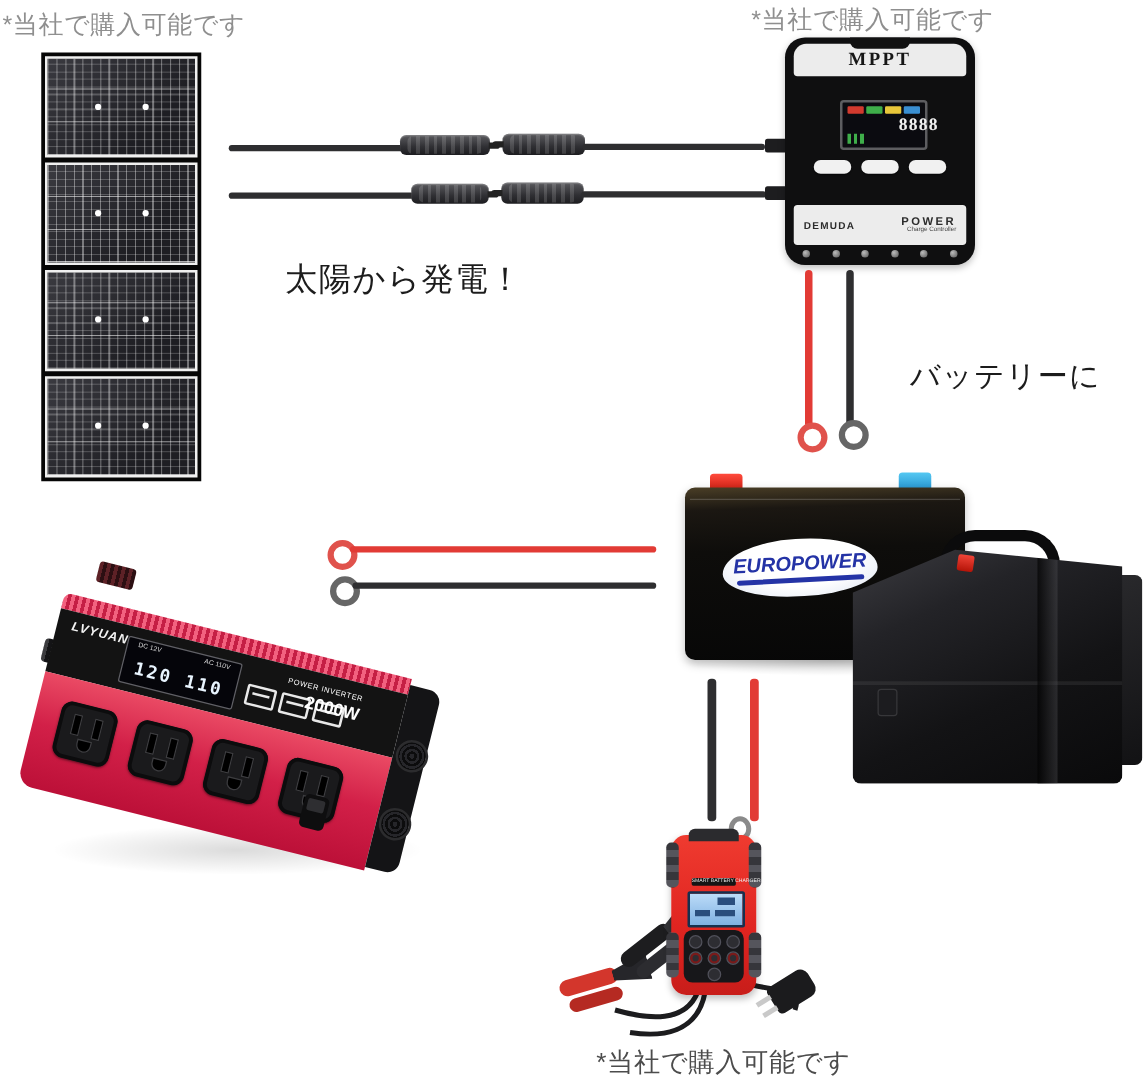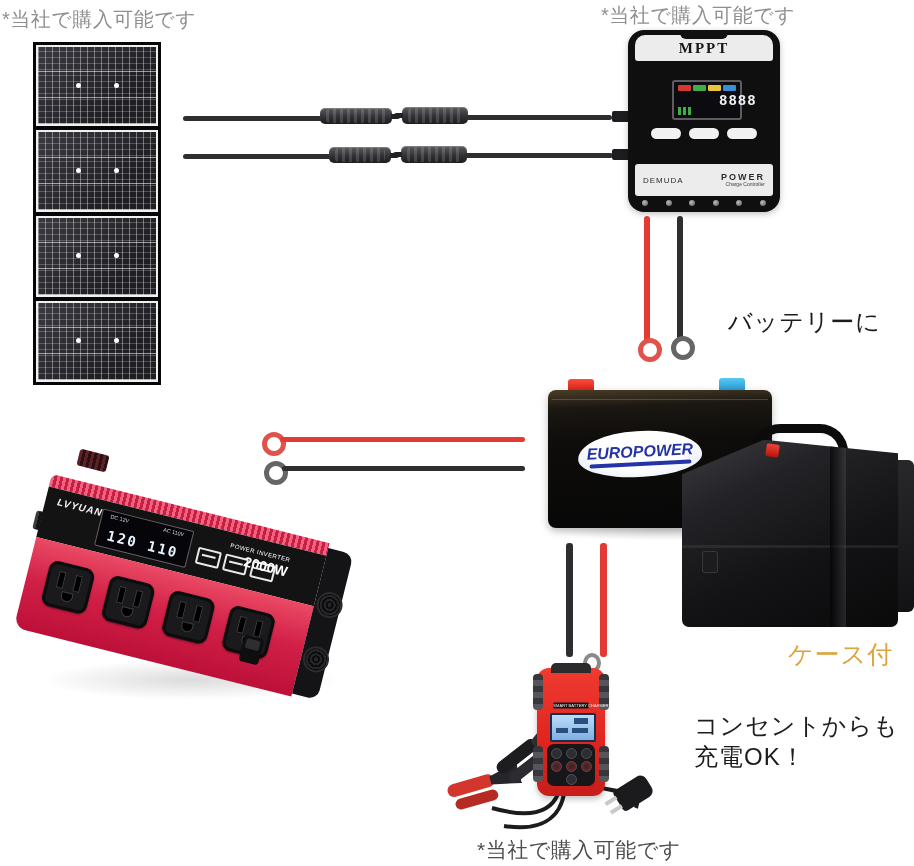--- a/index.html
+++ b/index.html
@@ -45,27 +45,27 @@
   .ctl{left:628px;top:30px;width:152px;height:182px;border-radius:16px;background:#0f0f10;
        box-shadow:0 2px 6px rgba(0,0,0,.25);}
   .ctl .band-top{position:absolute;left:7px;right:7px;top:5px;height:26px;background:#ececec;border-radius:10px 10px 3px 3px;}
   .ctl .hump{position:absolute;left:34%;top:0;width:32%;height:9px;background:#111;border-radius:0 0 6px 6px;}
   .ctl .mppt{position:absolute;top:10px;left:0;right:0;text-align:center;
              font-family:"Liberation Serif",serif;font-weight:bold;font-size:15px;color:#161616;letter-spacing:2px;}
   .ctl .screen{position:absolute;left:44px;top:50px;width:66px;height:36px;background:#0b0b10;border:2px solid #5d5d60;border-radius:3px;}
   .ctl .icons{position:absolute;left:4px;top:3px;right:4px;height:6px;display:flex;gap:2px;}
   .ctl .icons i{flex:1;border-radius:1px;}
   .ctl .digits{position:absolute;left:0;right:0;top:11px;text-align:center;color:#f2f2f2;
-               font-family:Liberation Mono, monospace;font-size:14px;font-weight:bold;letter-spacing:1px;margin-left:45px;}
+               font-family:Liberation Serif, serif;font-size:14px;font-weight:bold;letter-spacing:1px;margin-left:45px;}
   .ctl .bars{position:absolute;left:4px;bottom:3px;width:14px;height:8px;
              background:repeating-linear-gradient(90deg,#3fae4a 0 3px,transparent 3px 5px);}
   .ctl .btn{position:absolute;top:98px;width:30px;height:11px;background:#f1f1f1;border-radius:6px;box-shadow:0 1px 1px rgba(0,0,0,.5);}
   .ctl .band-bot{position:absolute;left:7px;right:7px;top:134px;height:32px;background:#ececec;border-radius:3px;
                  display:flex;align-items:center;justify-content:space-between;padding:0 8px;box-sizing:border-box;}
-  .ctl .demuda{font-size:8px;font-weight:normal;color:#2c2c2c;letter-spacing:1px;}
+  .ctl .demuda{font-size:8px;font-weight:bold;color:#2c2c2c;letter-spacing:1px;}
   .ctl .solar-name{text-align:right;line-height:1;}
   .ctl .solar-name .l1{font-size:9px;font-weight:bold;color:#2c2c2c;letter-spacing:2px;}
   .ctl .solar-name .l2{font-size:5px;color:#444;}
   .ctl .terms{position:absolute;left:14px;right:14px;bottom:4px;height:10px;display:flex;justify-content:space-between;align-items:center;}
   .ctl .terms i{width:6px;height:6px;border-radius:50%;background:radial-gradient(circle at 35% 35%,#bbb,#555);}
   .stub{background:#1d1d1f;border-radius:2px;}
 
   
   .bat{left:548px;top:390px;width:224px;height:138px;border-radius:8px;
        background:linear-gradient(178deg,#4a3e26 0%,#1b1712 13%,#0e0d0b 36%,#070707 100%);
@@ -152,27 +152,23 @@
 </style>
 </head>
 <body>
 
 <div class="stage">
 
   <div class="abs note" style="left:2px;top:6px;">*当社で購入可能です</div>
   <div class="abs note" style="left:601px;top:2px;">*当社で購入可能です</div>
   <div class="abs note note-bottom" style="left:477px;top:836px;">*当社で購入可能です</div>
 
-  <div class="abs caption cap-2line" style="left:728px;top:306px;">
+  <div class="abs caption" style="left:228px;top:206px;">太陽から発電！</div>
+  <div class="abs caption cap-2line" style="left:728px;top:286px;">
     <div>バッテリーに</div>
-  </div>
-  <div class="abs caption cap-case" style="left:788px;top:638px;">ケース付</div>
-  <div class="abs caption cap-2line" style="left:694px;top:710px;">
-    <div>コンセントからも</div>
-    <div>充電OK！</div>
   </div>
 
   <div class="abs solar">
     <div class="cellpanel">
         <i class="pdot d1"></i>
         <i class="pdot d2"></i>
       </div>
     <div class="cellpanel">
         <i class="pdot d1"></i>
         <i class="pdot d2"></i>

